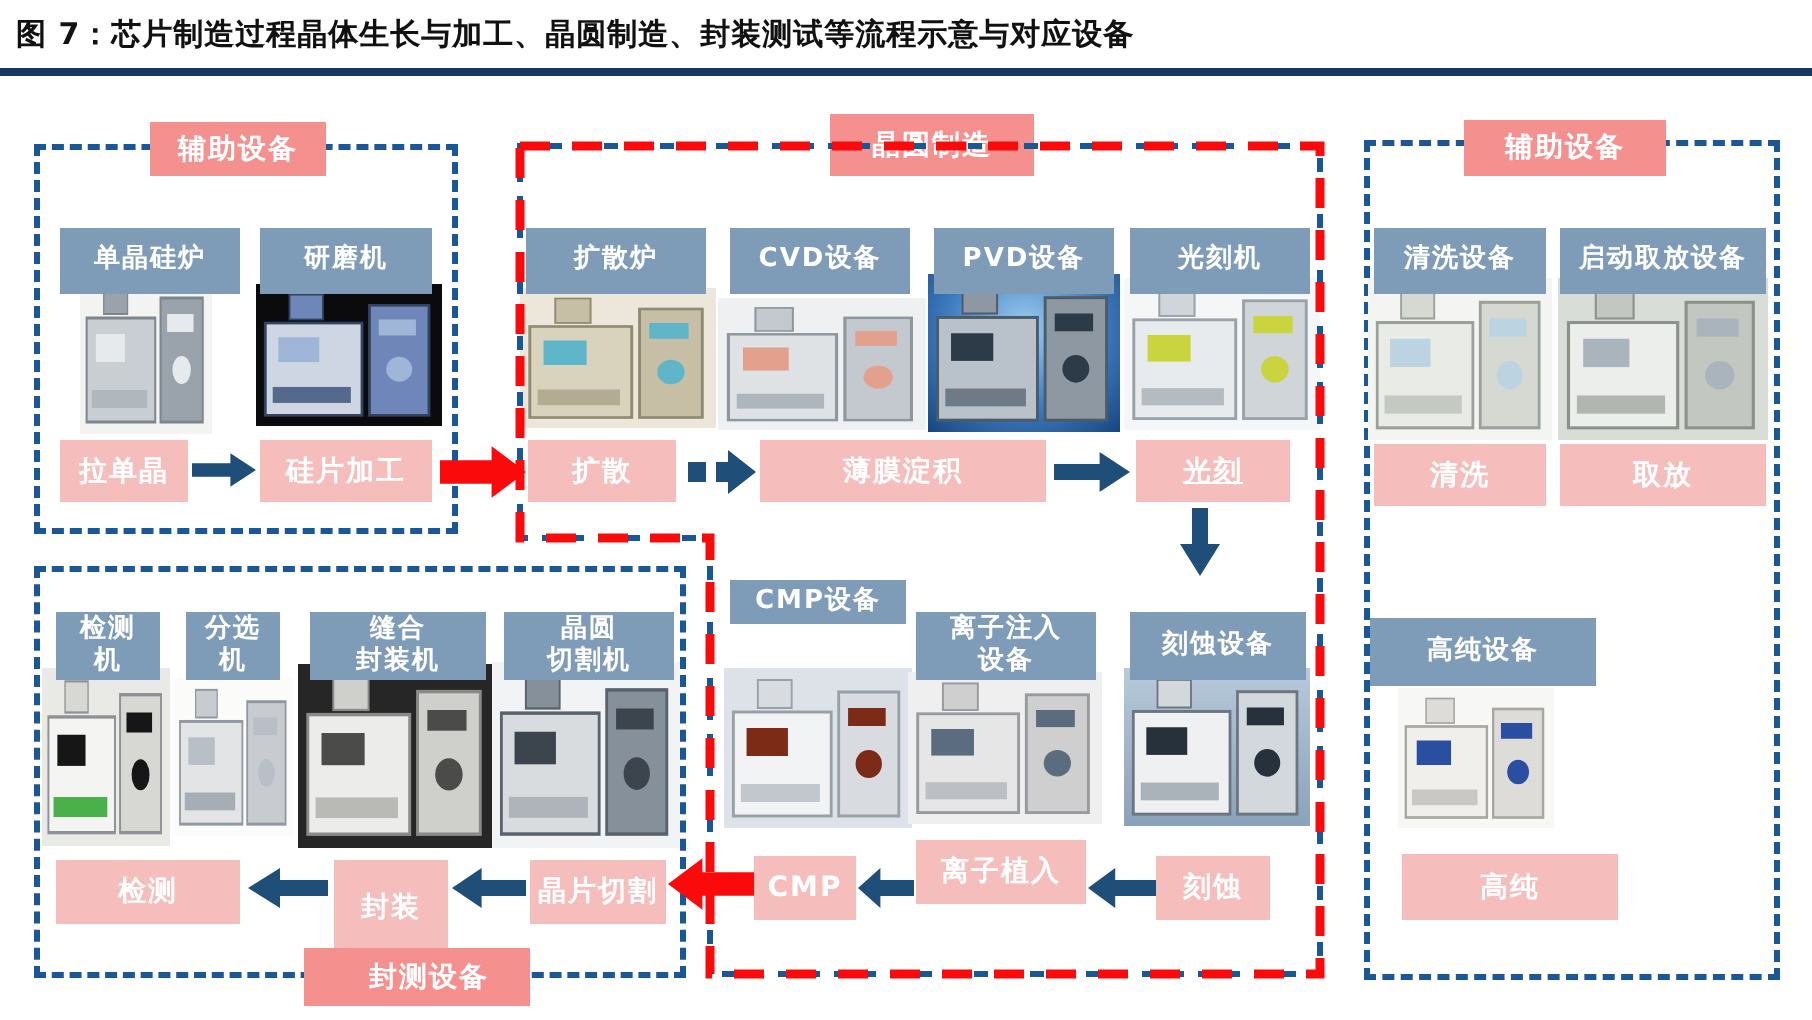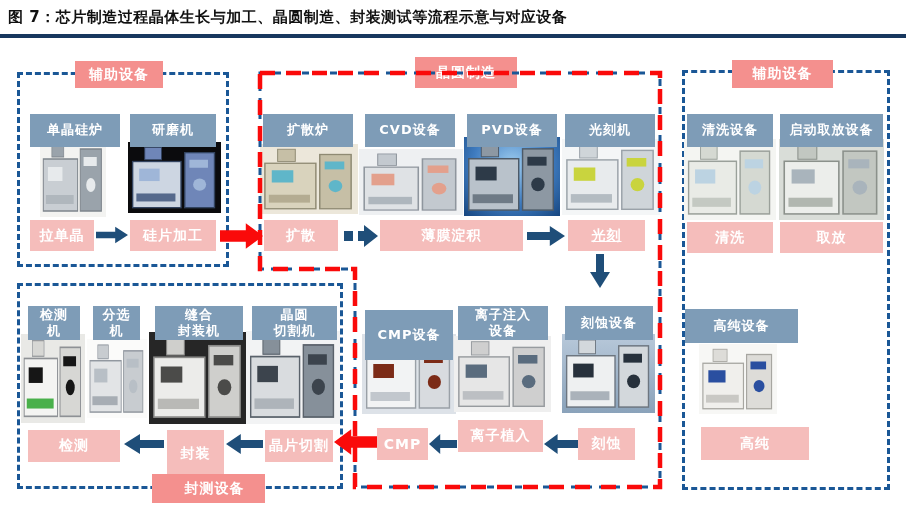--- a/index.html
+++ b/index.html
@@ -135,21 +135,21 @@
   </div>
 <div class="abs img ph-litho" style="left:562px;top:139px;width:98px;height:76px;">
     <svg>
       <use href="#machine"></use>
     </svg>
   </div>
 <div class="abs step" style="left:264px;top:220px;width:74px;height:31px;">扩散</div>
 <div class="abs step" style="left:380px;top:220px;width:143px;height:31px;">薄膜淀积</div>
 <div class="abs step" style="left:568px;top:220px;width:77px;height:31px;text-decoration:underline;">光刻</div>
 
-<div class="abs lbl" style="left:365px;top:296px;width:88px;height:50px;">CMP设备</div>
+<div class="abs lbl" style="left:365px;top:276px;width:88px;height:22px;">CMP设备</div>
 <div class="abs lbl" style="left:458px;top:292px;width:90px;height:34px;">离子注入
 设备</div>
 <div class="abs lbl" style="left:565px;top:292px;width:88px;height:34px;">刻蚀设备</div>
 <div class="abs img ph-cmp" style="left:362px;top:334px;width:94px;height:80px;">
     <svg>
       <use href="#machine"></use>
     </svg>
   </div>
 <div class="abs img ph-implant" style="left:454px;top:336px;width:97px;height:76px;">
     <svg>

